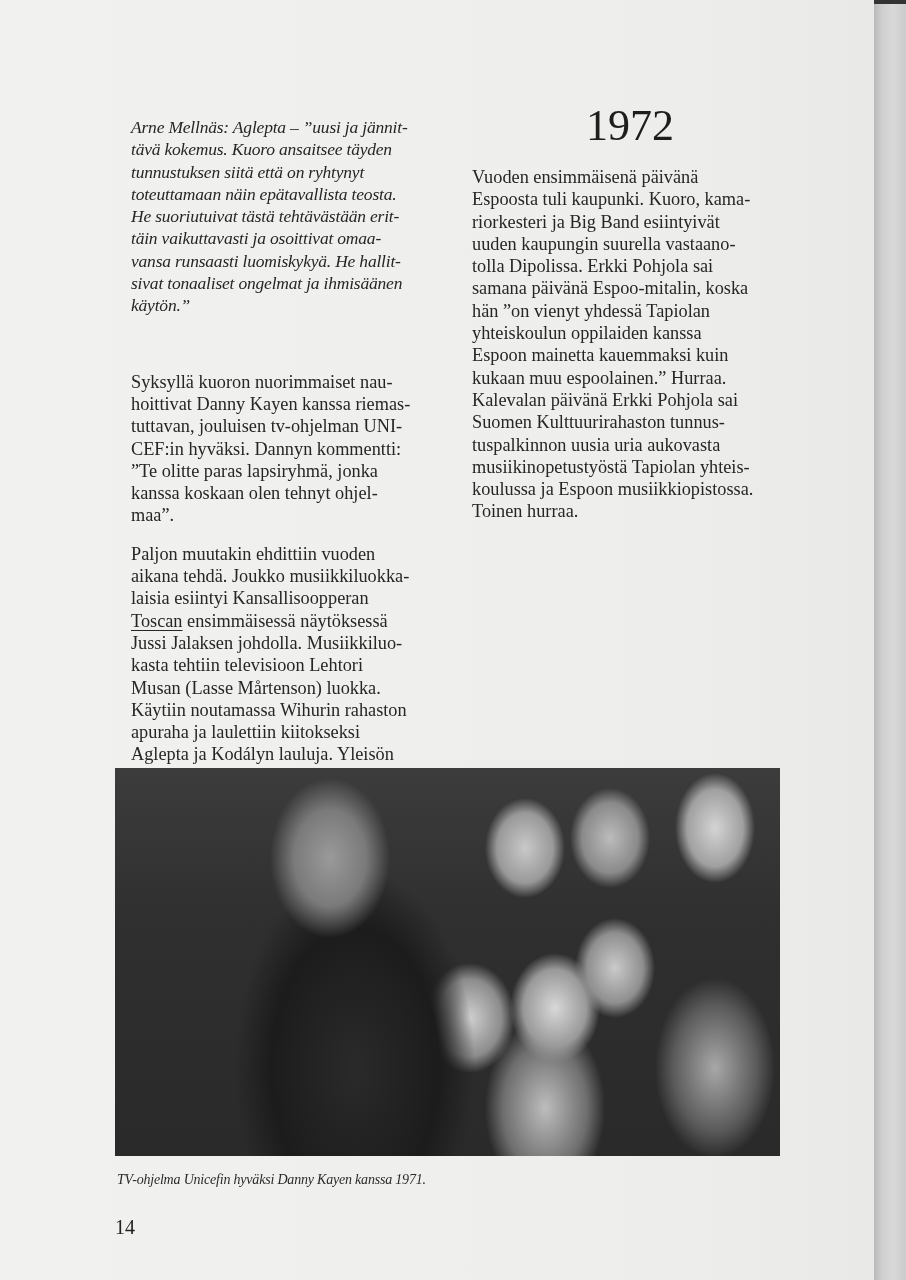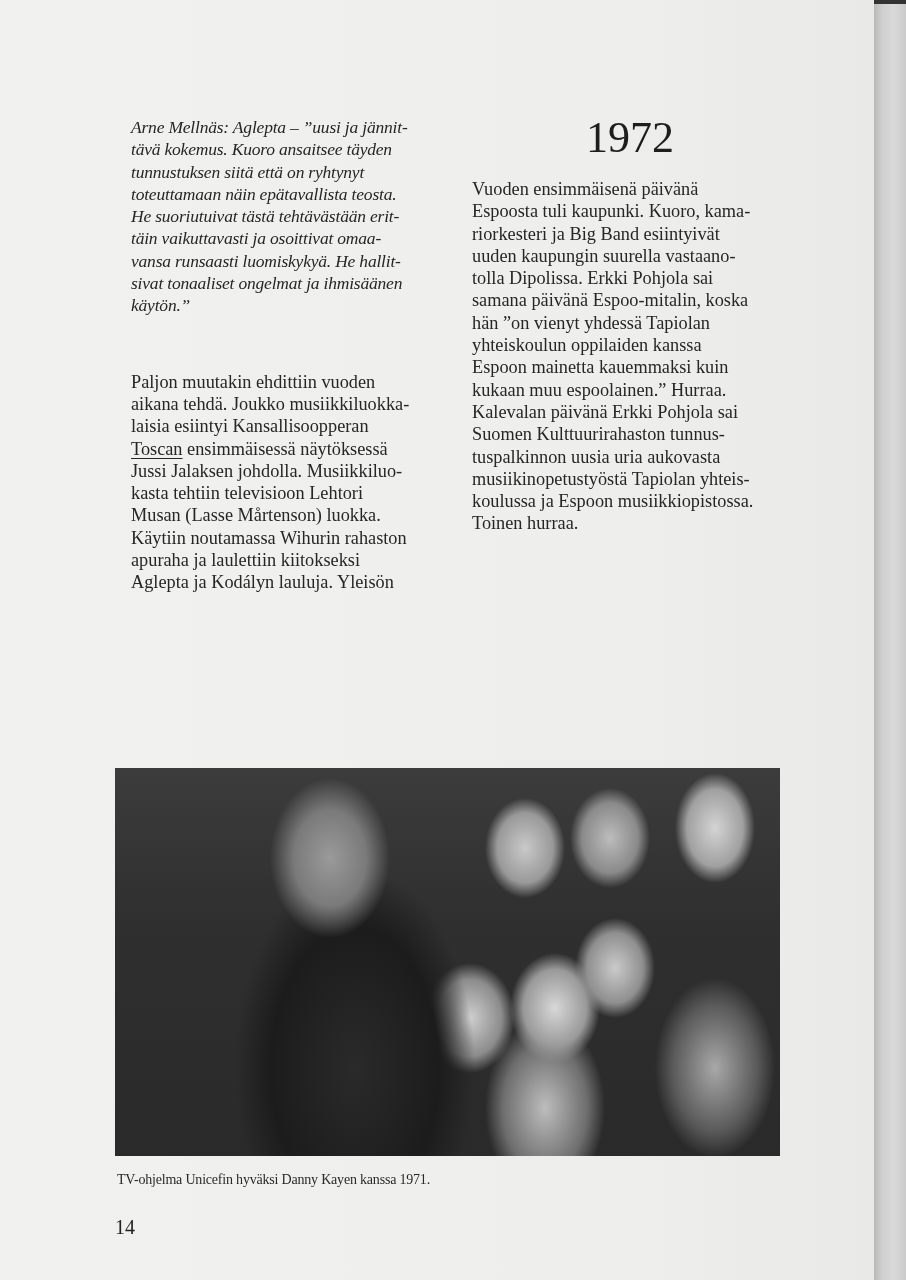--- a/index.html
+++ b/index.html
@@ -24,41 +24,41 @@
       position: absolute; top: 100px; width: 330px;
       font-size: 18.3px; line-height: 22.3px; color: #262626;
     }
     .col.left { left: 115px; }
     .col.right { left: 456px; }
     .col p { margin: 16px; white-space: pre-line; }
     .col p.italic { font-style: italic; font-size: 17.5px; letter-spacing: -0.2px; }
     .gap { height: 11px; }
     .year {
       text-align: center; font-size: 44px; line-height: 48px;
-      margin: 14px 0 8px 0; color: #1e1e1e; padding-left: 18px;
+      margin: 2px 0 8px 0; color: #1e1e1e; padding-left: 18px;
     }
     .u { text-decoration: underline; text-underline-offset: 3px; }
     .photo {
       position: absolute; left: 115px; top: 768px; width: 665px; height: 388px;
       background:
         radial-gradient(ellipse 60px 80px at 215px 90px, #9a9a9a 0%, #7a7a7a 60%, transparent 100%),
         radial-gradient(ellipse 120px 200px at 240px 300px, #2a2a2a 0%, #1c1c1c 70%, transparent 100%),
         radial-gradient(ellipse 40px 50px at 410px 80px, #c9c9c9 0%, #999 70%, transparent 100%),
         radial-gradient(ellipse 40px 50px at 495px 70px, #bcbcbc 0%, #8a8a8a 70%, transparent 100%),
         radial-gradient(ellipse 40px 55px at 600px 60px, #d4d4d4 0%, #a0a0a0 70%, transparent 100%),
         radial-gradient(ellipse 45px 55px at 355px 250px, #cfcfcf 0%, #8c8c8c 70%, transparent 100%),
         radial-gradient(ellipse 45px 55px at 440px 240px, #d8d8d8 0%, #999 70%, transparent 100%),
         radial-gradient(ellipse 40px 50px at 500px 200px, #cacaca 0%, #8f8f8f 70%, transparent 100%),
         radial-gradient(ellipse 60px 90px at 430px 340px, #bdbdbd 0%, #6e6e6e 70%, transparent 100%),
         radial-gradient(ellipse 60px 90px at 600px 300px, #a8a8a8 0%, #5a5a5a 70%, transparent 100%),
         linear-gradient(180deg, #3c3c3c 0%, #2f2f2f 40%, #2a2a2a 100%);
     }
     .caption {
       position: absolute; left: 117px; top: 1172px;
-      font-size: 14px; color: #2a2a2a; letter-spacing: -0.2px;
+      font-style: italic; font-size: 14px; color: #2a2a2a; letter-spacing: -0.2px;
     }
     .page-number {
       position: absolute; left: 115px; top: 1216px;
       font-size: 20px; color: #222;
     }
   </style>
 </head>
 <body>
 
 <div class="page">
@@ -68,20 +68,27 @@
 tävä kokemus. Kuoro ansaitsee täyden
 tunnustuksen siitä että on ryhtynyt
 toteuttamaan näin epätavallista teosta.
 He suoriutuivat tästä tehtävästään erit-
 täin vaikuttavasti ja osoittivat omaa-
 vansa runsaasti luomiskykyä. He hallit-
 sivat tonaaliset ongelmat ja ihmisäänen
 käytön.”</p>
     <div class="gap"></div>
     <div class="gap"></div>
+    <p>Syksyllä kuoron nuorimmaiset nau-
+hoittivat Danny Kayen kanssa riemas-
+tuttavan, jouluisen tv-ohjelman UNI-
+CEF:in hyväksi. Dannyn kommentti:
+”Te olitte paras lapsiryhmä, jonka
+kanssa koskaan olen tehnyt ohjel-
+maa”.</p>
     <p><span>Paljon muutakin ehdittiin vuoden
 aikana tehdä. Joukko musiikkiluokka-
 laisia esiintyi Kansallisoopperan
 </span><span class="u">Toscan</span><span> ensimmäisessä näytöksessä
 Jussi Jalaksen johdolla. Musiikkiluo-
 kasta tehtiin televisioon Lehtori
 Musan (Lasse Mårtenson) luokka.
 Käytiin noutamassa Wihurin rahaston
 apuraha ja laulettiin kiitokseksi
 Aglepta ja Kodályn lauluja. Yleisön</span></p>

